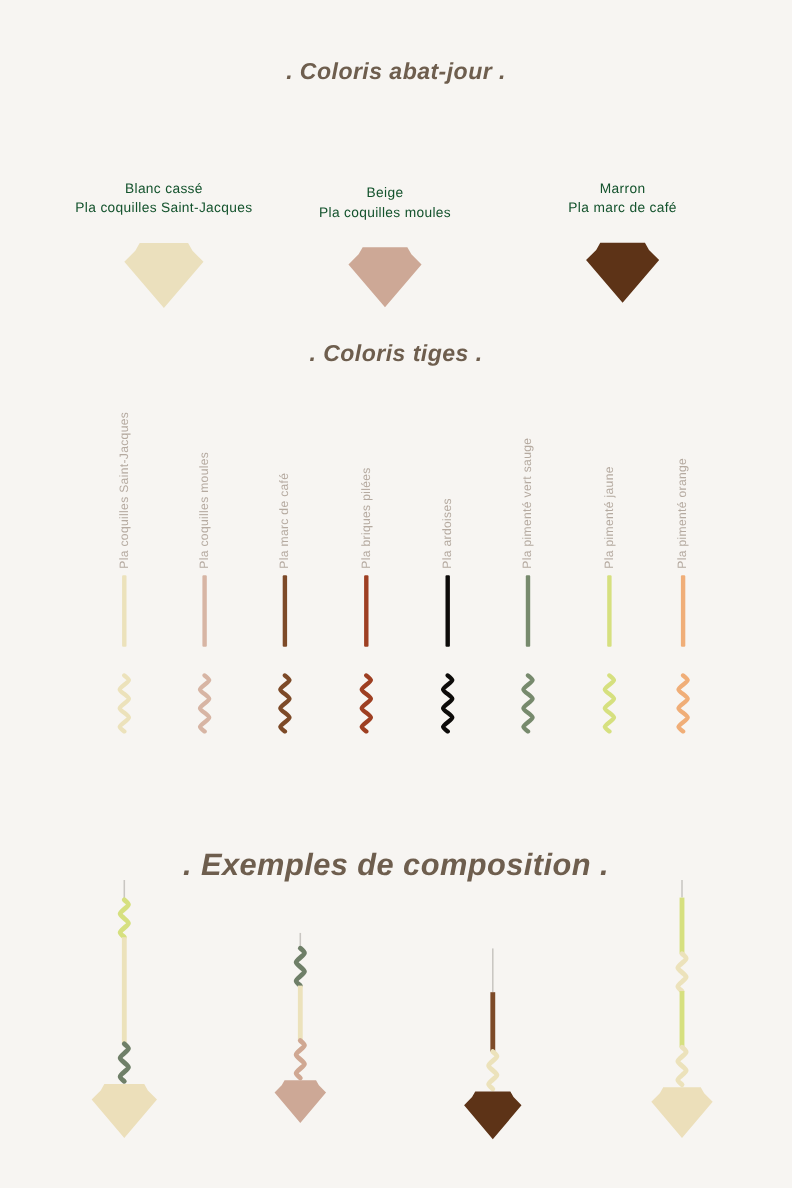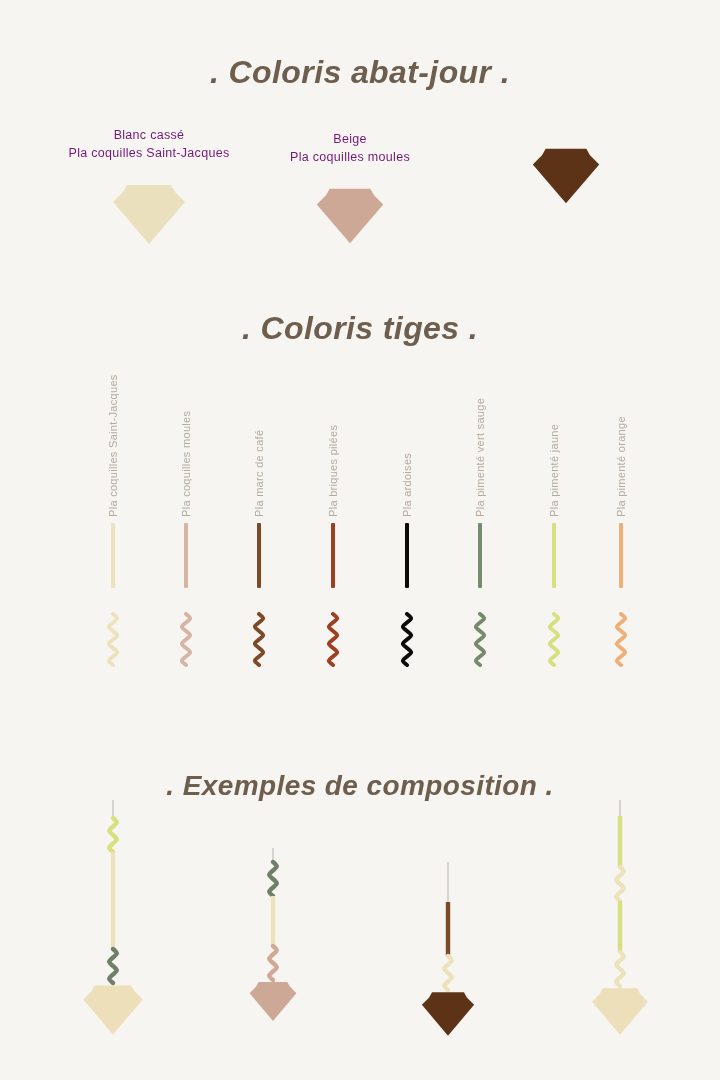--- a/index.html
+++ b/index.html
@@ -19,41 +19,42 @@
     width: 720px;
     height: 1080px;
   }
 
   
   .section-title {
     position: absolute;
     left: 0;
     width: 720px;
     text-align: center;
-    font-size: 32px;
+    font-size: 21px;
     font-weight: bold;
     font-style: italic;
     letter-spacing: 0.4px;
     color: #6e5e4e;
   }
   #title-shades  { top: 54px; }
   #title-rods    { top: 310px; }
   #title-compos  { top: 770px; font-size: 28px; }
 
   
   .shade-col {
     position: absolute;
     width: 230px;
     text-align: center;
   }
   .shade-label {
     font-size: 12.5px;
     line-height: 18px;
-    color: #701a75;
+    color: #14532d;
     letter-spacing: 0.3px;
+    margin-top: 36px;
   }
   .shade-label .name { display: block; }
   .shade-label .sub  { display: block; }
   .shade-gem-wrap {
     margin-top: 20px;
     display: flex;
     justify-content: center;
   }
 
   
@@ -104,20 +105,24 @@
       <span class="sub">Pla coquilles moules</span>
     </div>
     <div class="shade-gem-wrap">
       <svg class="gem" width="74" height="60" viewBox="0 0 80 65">
         <path id="gem-path-1" d="M18 3 L62 3 L66 10 L76 20 L40 62 L4 20 L14 10 Z" fill="#cda896" stroke="none" stroke-linejoin="round" stroke-width="5"></path>
       </svg>
     </div>
   </div>
 
   <div class="shade-col" id="shade-col-2" style="left:451px; top:126px;">
+    <div class="shade-label">
+      <span class="name">Marron</span>
+      <span class="sub">Pla marc de café</span>
+    </div>
     <div class="shade-gem-wrap">
       <svg class="gem" width="74" height="60" viewBox="0 0 80 65">
         <path id="gem-path-2" d="M18 3 L62 3 L66 10 L76 20 L40 62 L4 20 L14 10 Z" fill="#5d3317" stroke="none" stroke-linejoin="round" stroke-width="5"></path>
       </svg>
     </div>
   </div>
 
   <div class="section-title" id="title-rods">. Coloris tiges .</div>
 
   <div id="rod-grid">

